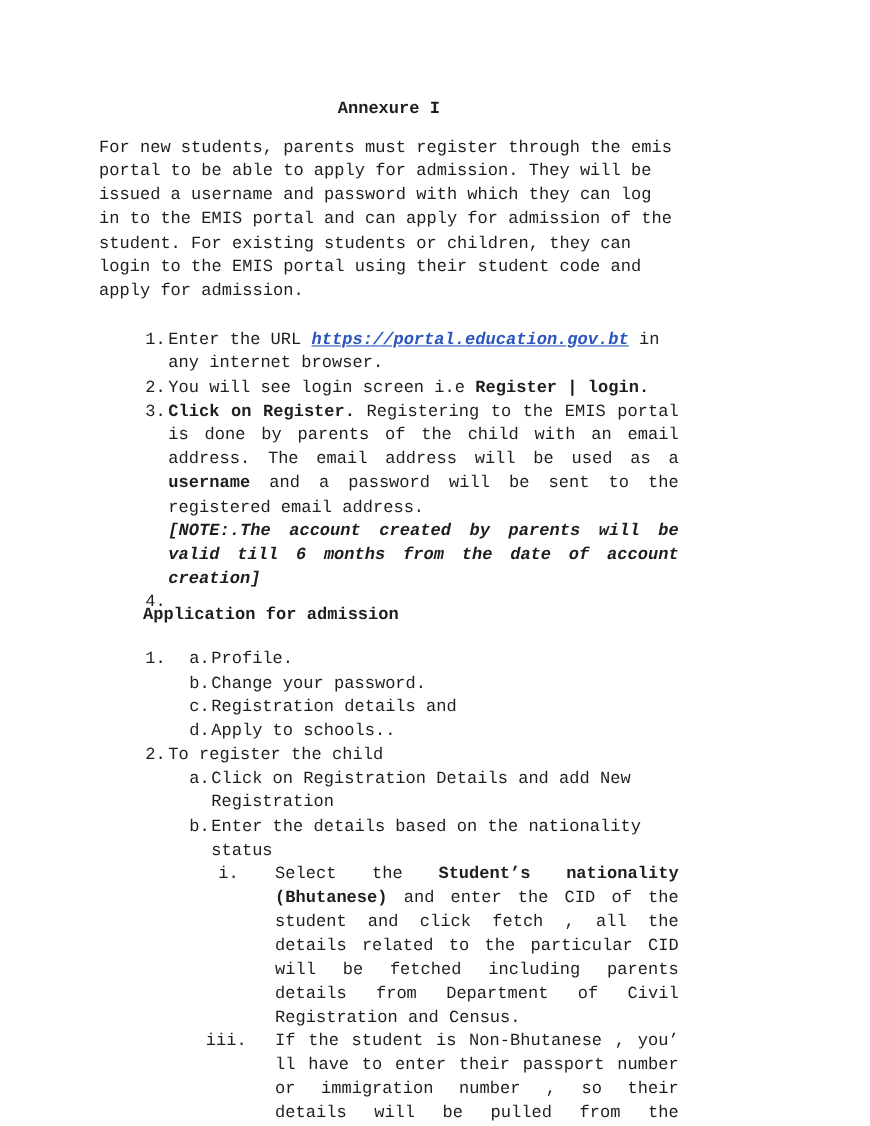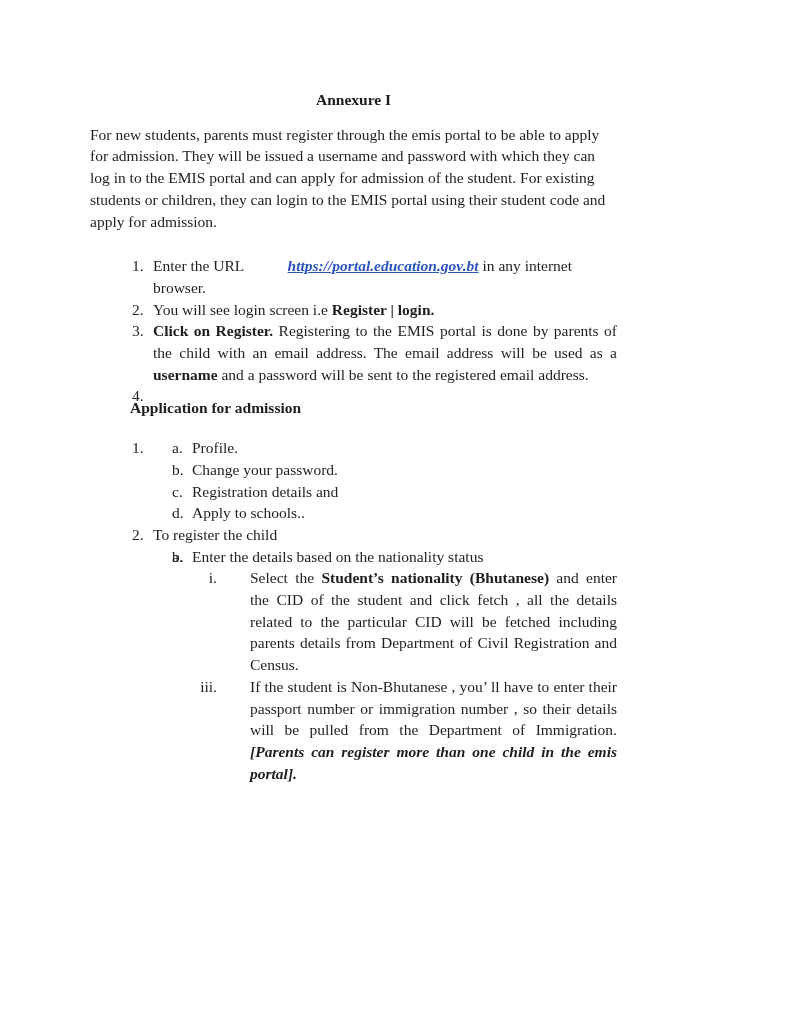--- a/index.html
+++ b/index.html
@@ -3,21 +3,21 @@
 <meta charset="utf-8">
 <style>
   html, body { margin: 0; padding: 0; background: #ffffff; }
   .page {
     position: relative;
     box-sizing: border-box;
     width: 706px;
     height: 1024px;
     padding: 89px 89px 0 90px;
     background: #ffffff;
-    font-family: Liberation Serif, serif;
+    font-family: Liberation Mono, monospace;
     font-size: 15.5px;
     line-height: 21.7px;
     color: #1e1e1e;
   }
   .title-line { text-align: center; font-weight: bold; }
   .intro { margin: 13px 0 0 0; }
   .heading { font-weight: bold; margin-top: 16px; }
   .heading.app { margin-top: 12px; margin-left: 40px; }
   .list { margin-top: 23px; }
   .list.app { margin-top: 18px; }
@@ -36,21 +36,20 @@
 
   .just { text-align: justify; }
   .b { font-weight: bold; margin-top: 16px; }
   .bi { font-weight: bold; font-style: italic; }
   .note { font-weight: bold; font-style: italic; }
   .link {
     font-weight: bold;
     font-style: italic;
     text-decoration: underline;
     cursor: pointer;
-    margin-left: 40px;
   }
 </style>
 </head>
 <body>
 
 <div class="page">
 
   <div class="title-line">Annexure I</div>
 
   <p class="intro">For new students, parents must register through the emis portal to be able to apply for admission. They will be issued a username and password with which they can log in to the EMIS portal and can apply for admission of the student. For existing students or children, they can login to the EMIS portal using their student code and apply for admission.</p>
@@ -61,20 +60,21 @@
     <div class="oli">
       <span class="marker">1.</span><span>Enter the URL </span><a class="link" style="color:#2b55bd">https://portal.education.gov.bt</a><span>  in any internet browser.</span>
     </div>
 
     <div class="oli">
       <span class="marker">2.</span><span>You will see login screen i.e </span><span class="b">Register | login.</span>
     </div>
 
     <div class="oli just">
       <span class="marker">3.</span><span class="b">Click on Register.</span><span> Registering to the EMIS portal is done by parents of the child with an email address. The email address will be used as a </span><span class="b">username</span><span> and a password will be sent to the registered email address.</span>
+      <div class="note just">[NOTE:.The account created by parents will be valid till 6 months from the date of account creation]</div>
     </div>
 
     <div class="oli just">
       <span class="marker">4.</span>
     </div>
 
   </div>
 
   <div class="heading app">Application for admission</div>
 
@@ -95,21 +95,21 @@
     </div>
     <div class="ali">
       <span class="marker">d.</span><span>Apply to schools..</span>
     </div>
 
     <div class="oli">
       <span class="marker">2.</span><span>To register the child</span>
     </div>
 
     <div class="ali">
-      <span class="marker">a.</span>
+      <span class="marker">a.</span><span>Click on Registration Details and add New Registration</span>
     </div>
     <div class="ali">
       <span class="marker">b.</span><span>Enter the details based on the nationality status</span>
     </div>
 
     <div class="rli just">
       <span class="marker">i.</span><span>Select the </span><span class="b">Student’s nationality (Bhutanese)</span><span> and enter the CID of the student and click fetch , all the details related to the particular CID will be fetched including parents details from Department of Civil Registration and Census.</span>
     </div>
 
 

